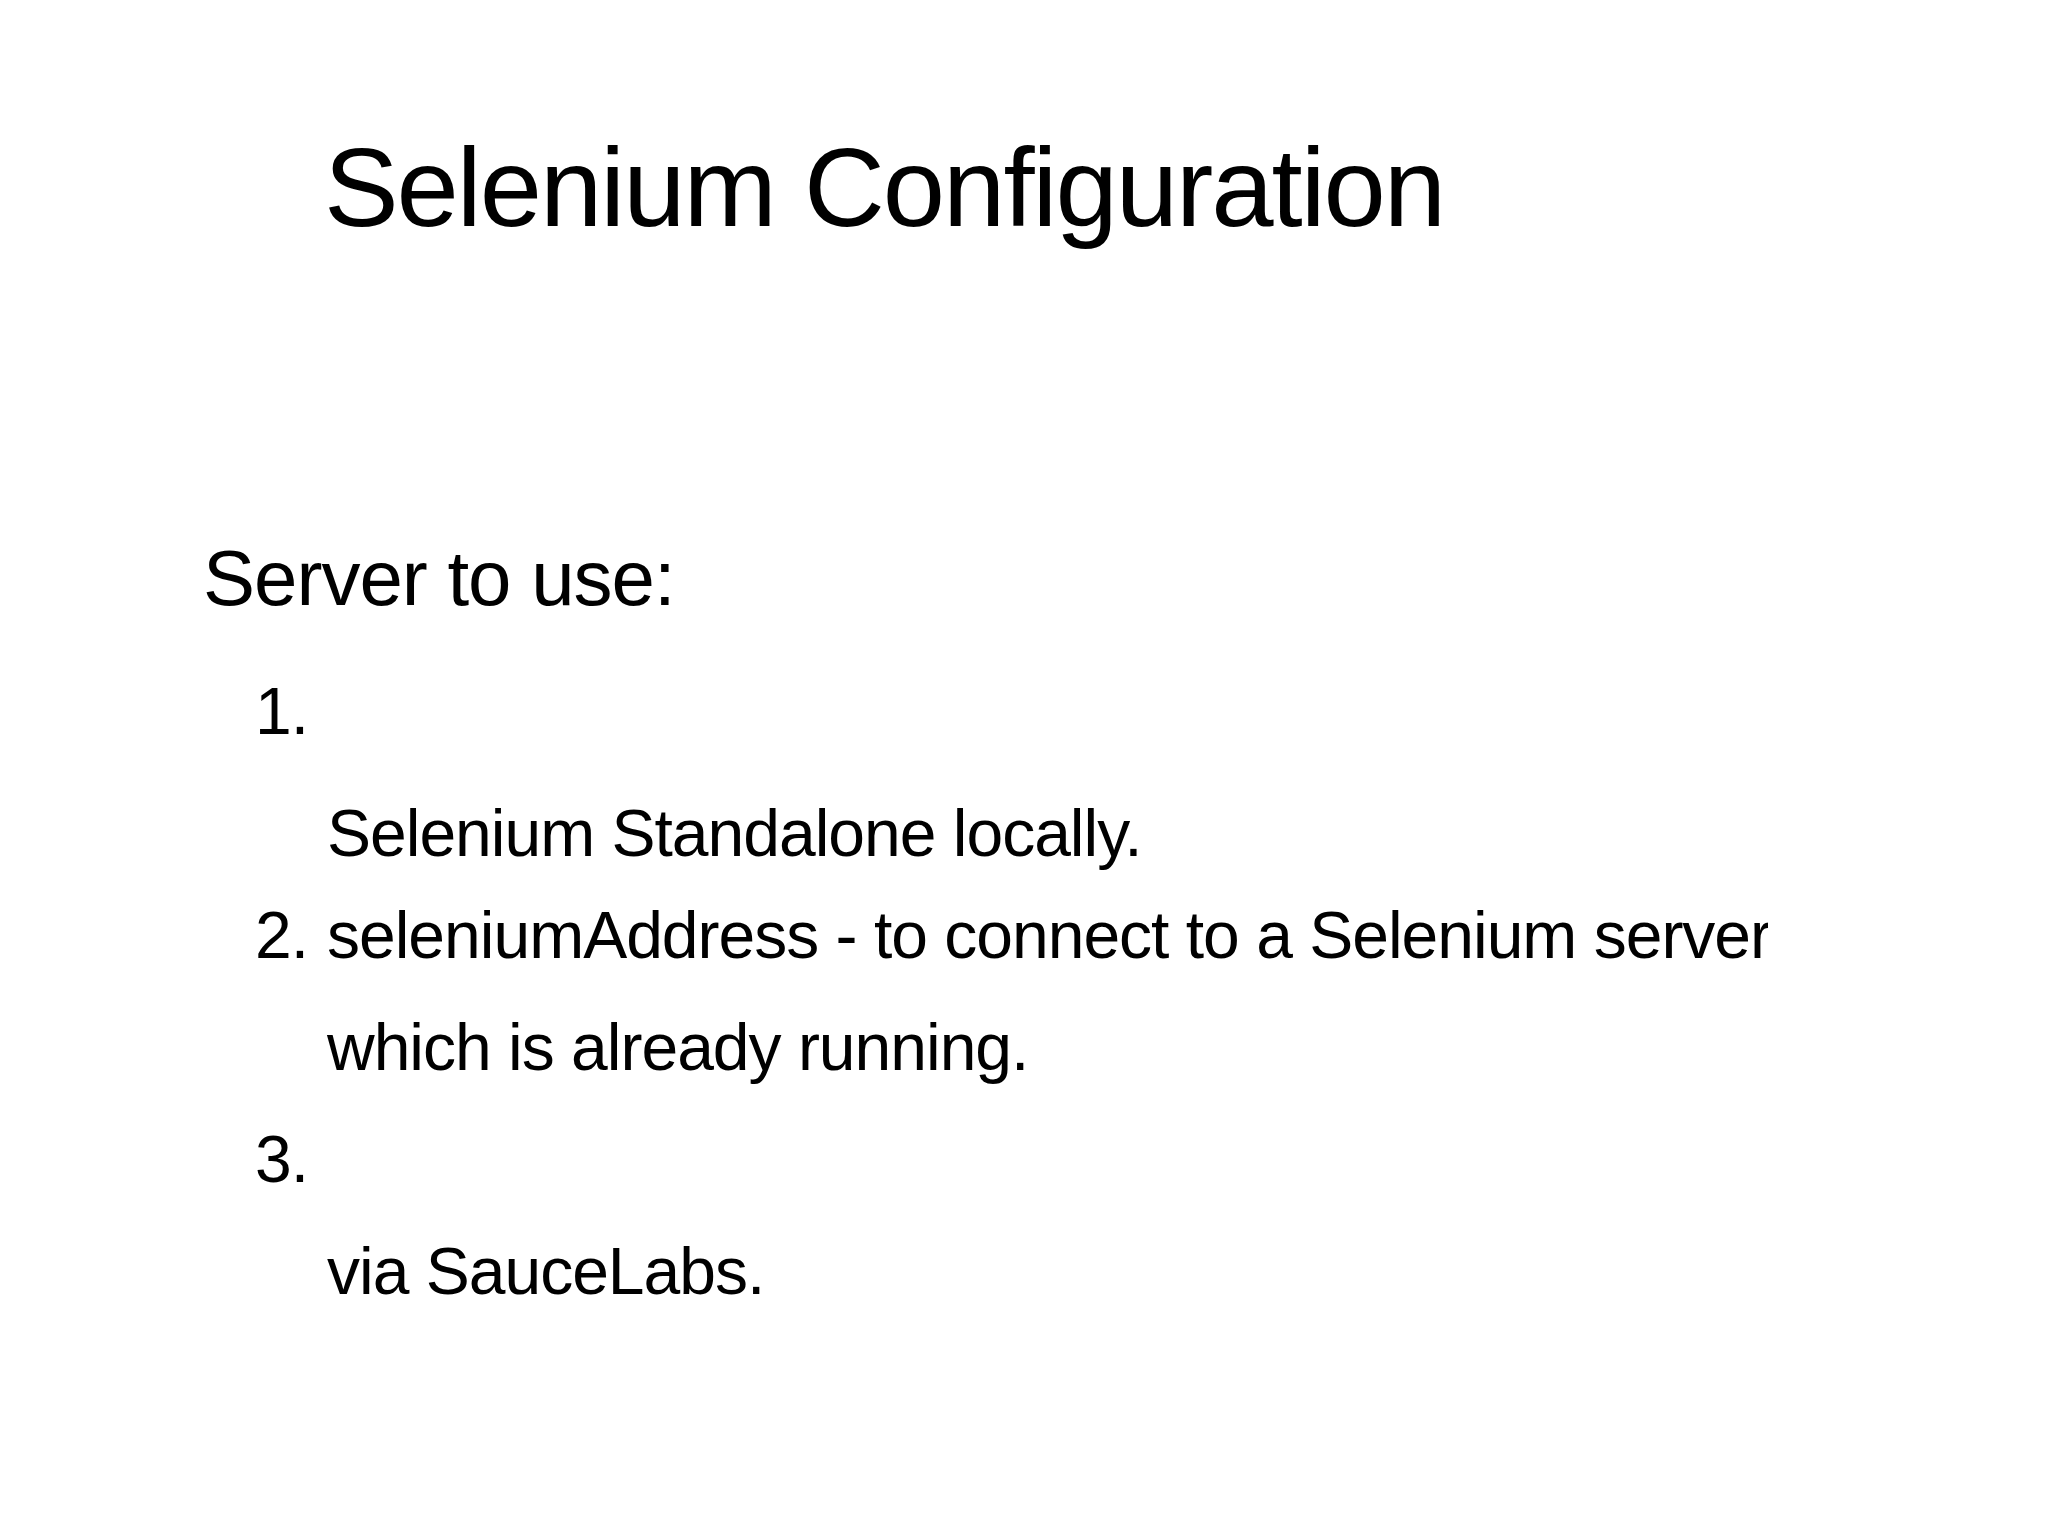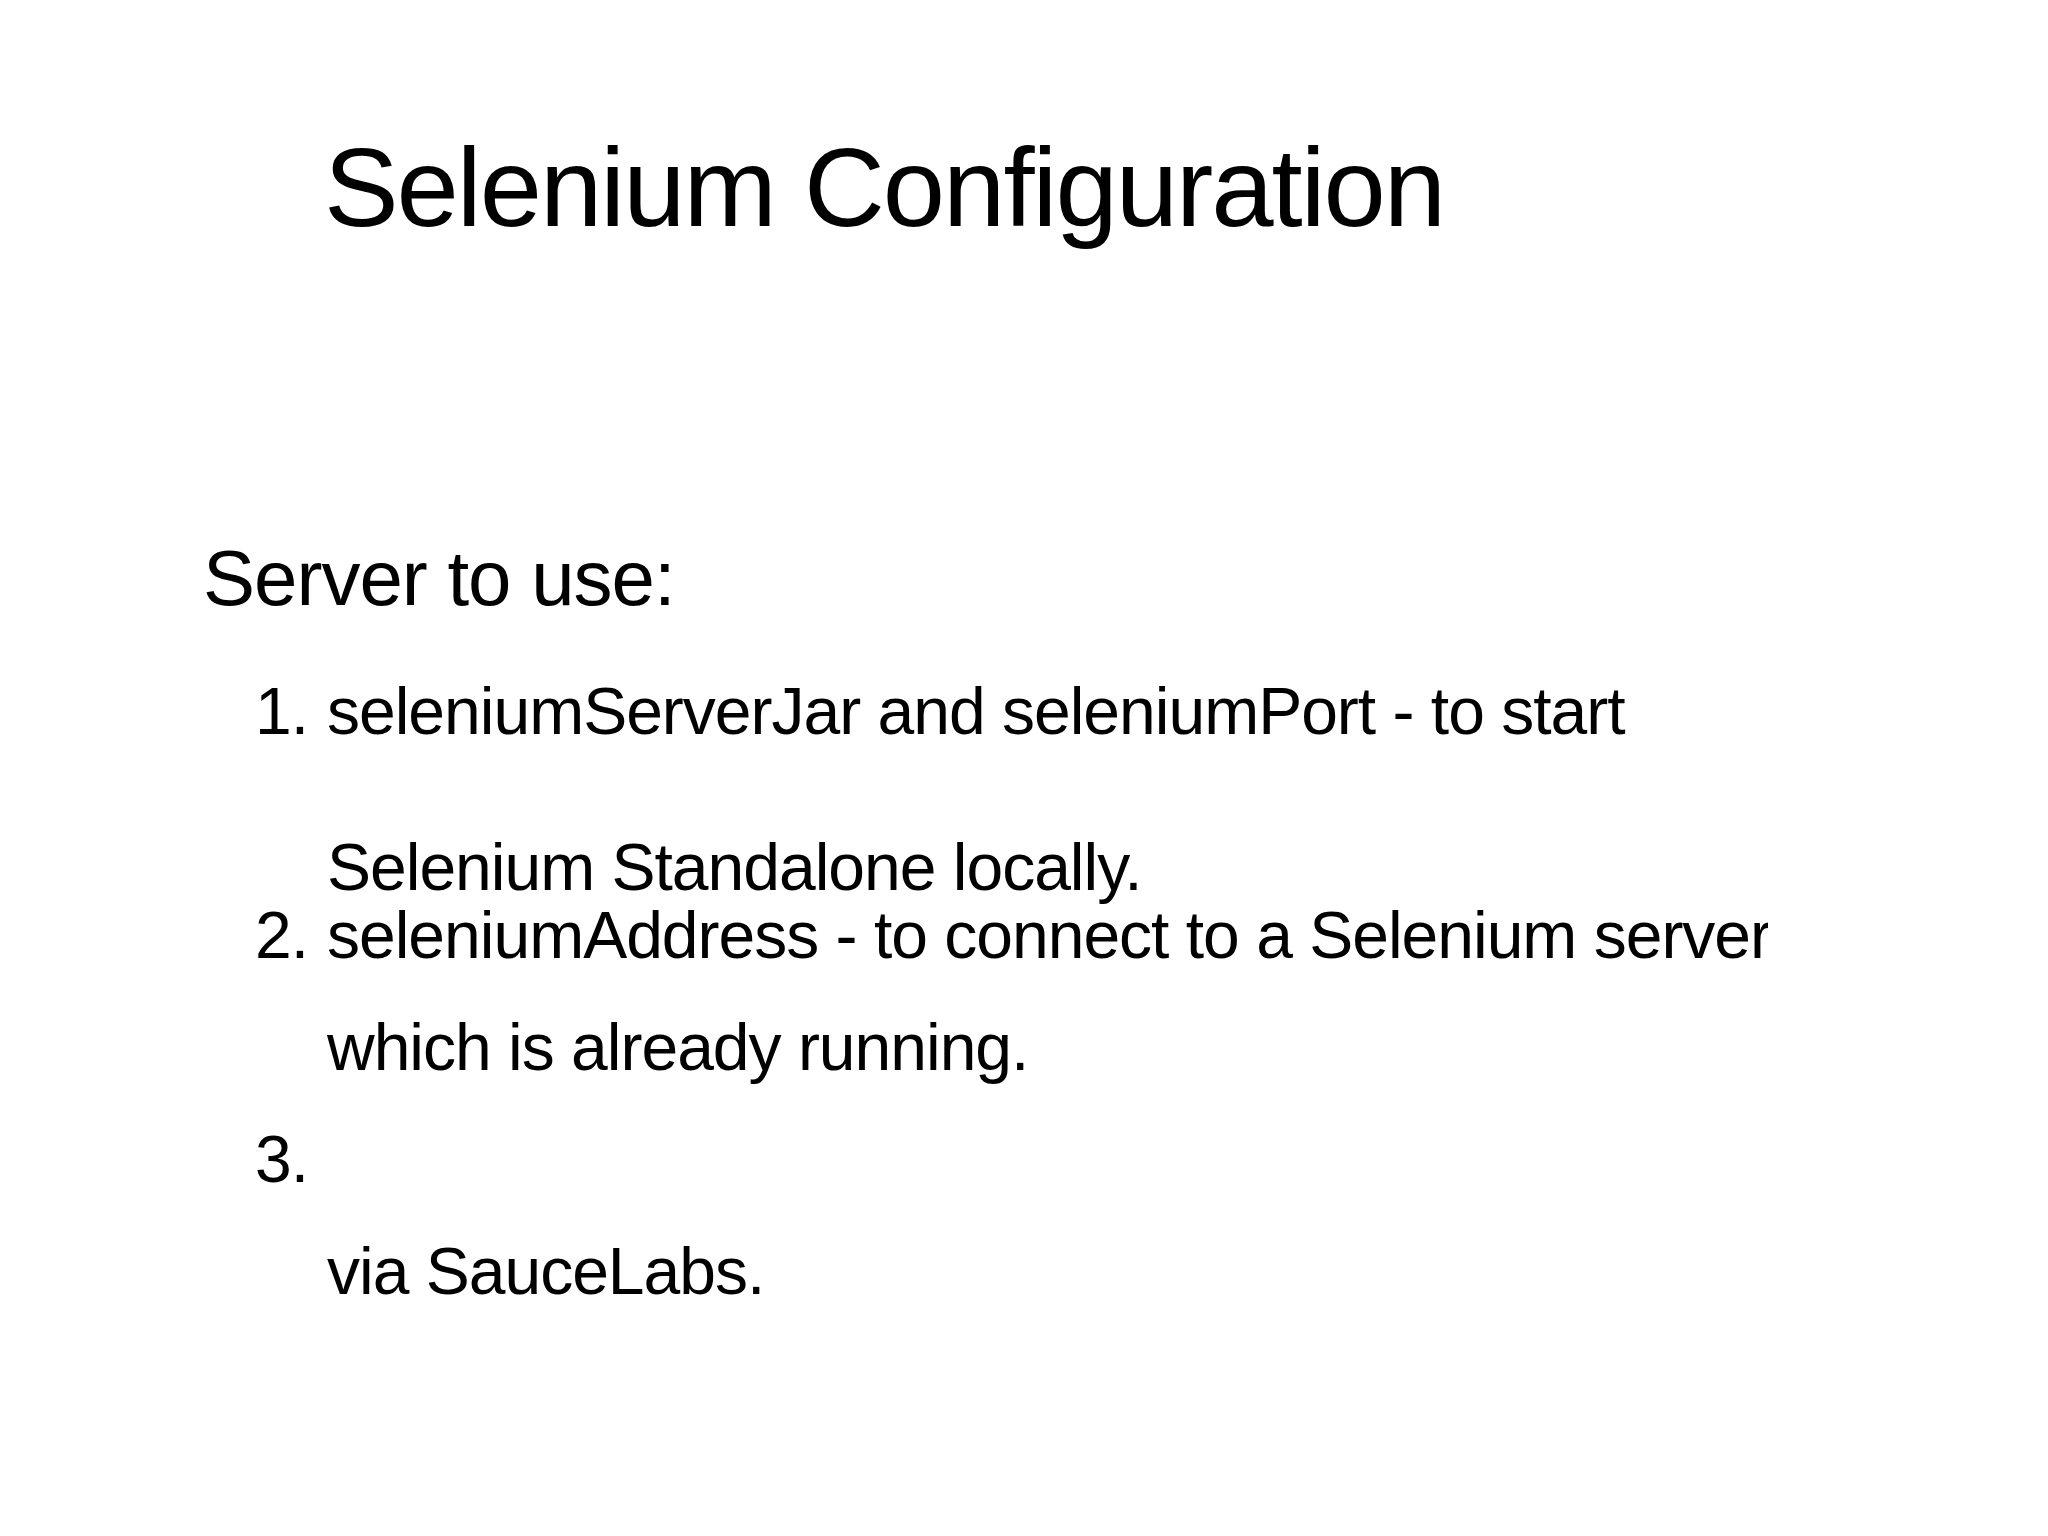--- a/index.html
+++ b/index.html
@@ -41,38 +41,37 @@
   .list-line {
     position: absolute;
     font-size: 66px;
     letter-spacing: -1px;
     line-height: 1.1;
     white-space: nowrap;
   }
   .list-num  { left: 255px; }
   .list-text { left: 327px; }
   .r1a { top: 675px; }
-  .r1b { top: 831px; }
+  .r1b { top: 797px; }
   .r2a { top: 899px; }
   .r2b { top: 1011px; }
   .r3a { top: 1123px; }
   .r3b { top: 1235px; }
 </style>
 </head>
 <body>
 
 <div class="slide">
 
   <h1 class="title">Selenium Configuration</h1>
 
 
   <div class="intro-line intro-line-2">Server to use:</div>
 
   <div class="list-line list-num r1a">1.</div>
-  <div class="list-line list-text r1a">seleniumServerJar and seleniumPort - to start</div>
   <div class="list-line list-text r1b">Selenium Standalone locally.</div>
 
   <div class="list-line list-num r2a">2.</div>
   <div class="list-line list-text r2a">seleniumAddress - to connect to a Selenium server</div>
   <div class="list-line list-text r2b">which is already running.</div>
 
   <div class="list-line list-num r3a">3.</div>
   <div class="list-line list-text r3b">via SauceLabs.</div>
 
 </div>

